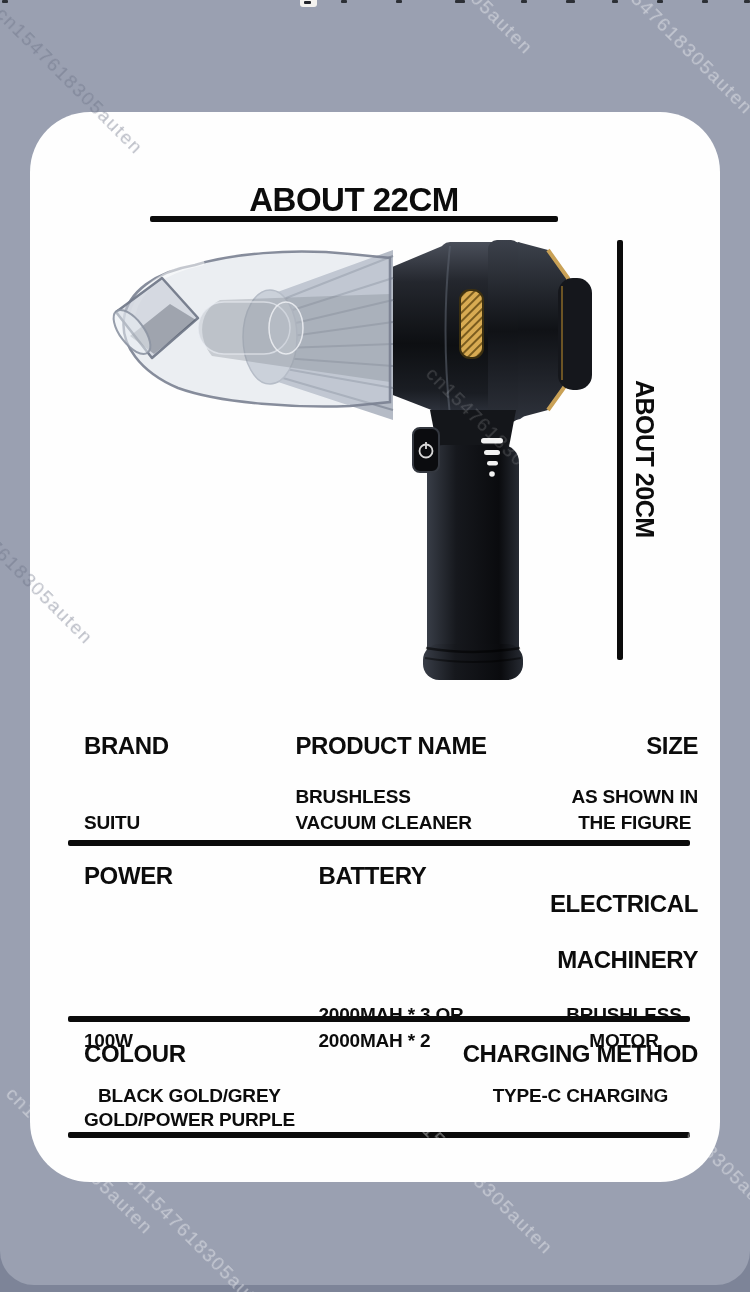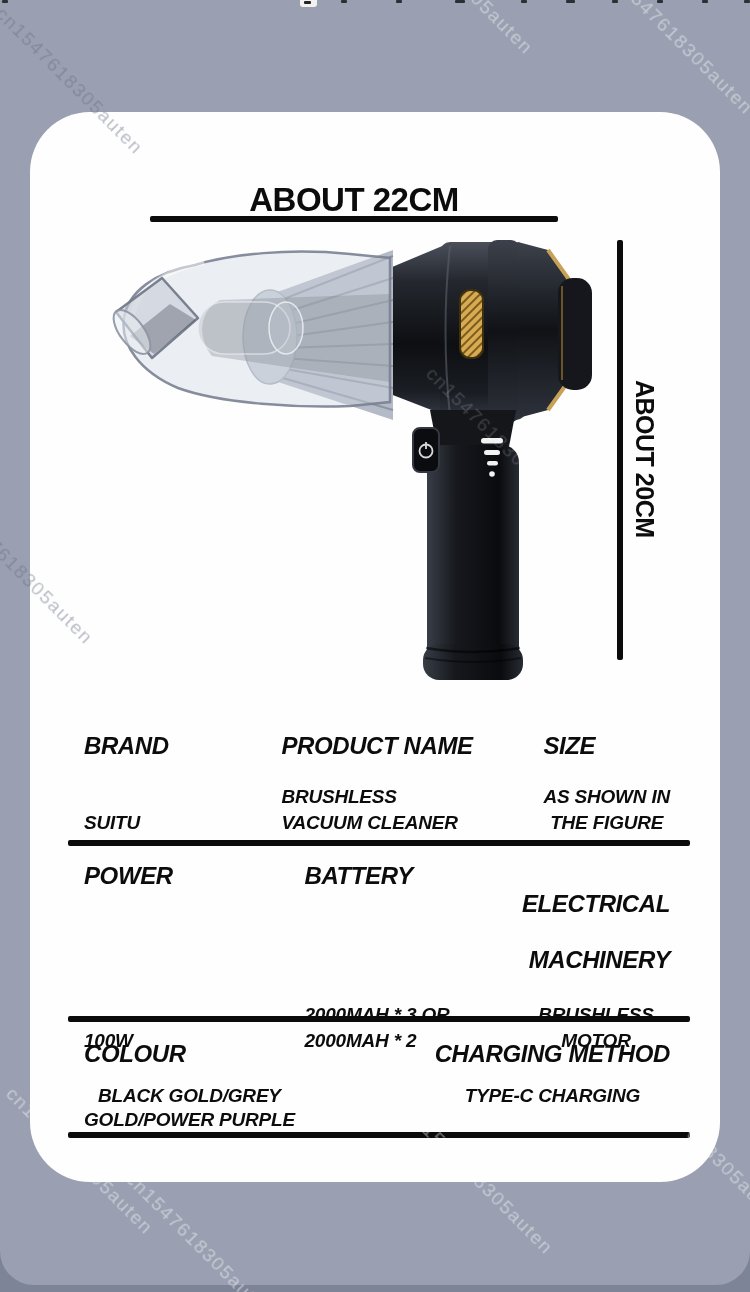--- a/index.html
+++ b/index.html
@@ -30,22 +30,22 @@
   .dim-right-line{position:absolute;left:617px;top:240px;width:6px;height:420px;background:#0b0b0b;border-radius:2px;}
   .dim-right-label{
     position:absolute;left:630px;top:380px;height:170px;
     writing-mode:vertical-rl;
     font-size:25px;font-weight:bold;letter-spacing:-.5px;white-space:nowrap;
   }
   
   .vac{position:absolute;left:100px;top:240px;width:500px;height:450px;}
   
   .spec-row{
-    position:absolute;left:84px;right:80px;
-    display:grid;grid-template-columns:1fr auto 1fr;font-style:italic;
+    position:absolute;left:84px;right:52px;
+    display:grid;grid-template-columns:1fr auto 1fr;
   }
   .spec-row.two-col{grid-template-columns:1fr auto;gap:44px;}
   .cell{display:flex;flex-direction:column;justify-content:space-between;}
   .cell.c-left{justify-self:start;text-align:left;}
   .cell.c-mid{justify-self:center;text-align:left;}
   .cell.c-right{justify-self:end;text-align:center;}
   .cell.c-right-r3{justify-self:end;text-align:center;}
   .hdr{font-size:24px;font-weight:bold;line-height:28px;letter-spacing:-.4px;white-space:pre-line;}
   .val{font-size:19px;font-weight:bold;line-height:26px;letter-spacing:-.2px;}
   .row1{top:732px;height:104px;}
@@ -193,21 +193,21 @@
       <div class="val">SUITU</div>
     </div>
     <div class="cell c-mid">
       <div class="hdr">PRODUCT NAME</div>
       <div class="val">
         <div>BRUSHLESS</div>
         <div>VACUUM CLEANER</div>
       </div>
     </div>
     <div class="cell c-right">
-      <div class="hdr" style="text-align:left">SIZE</div>
+      <div class="hdr" style="text-align:right">SIZE</div>
       <div class="val">
         <div>AS SHOWN IN</div>
         <div>THE FIGURE</div>
       </div>
     </div>
   </div>
   <div class="divider div1"></div>
 
   <div class="spec-row row2">
     <div class="cell c-left">

